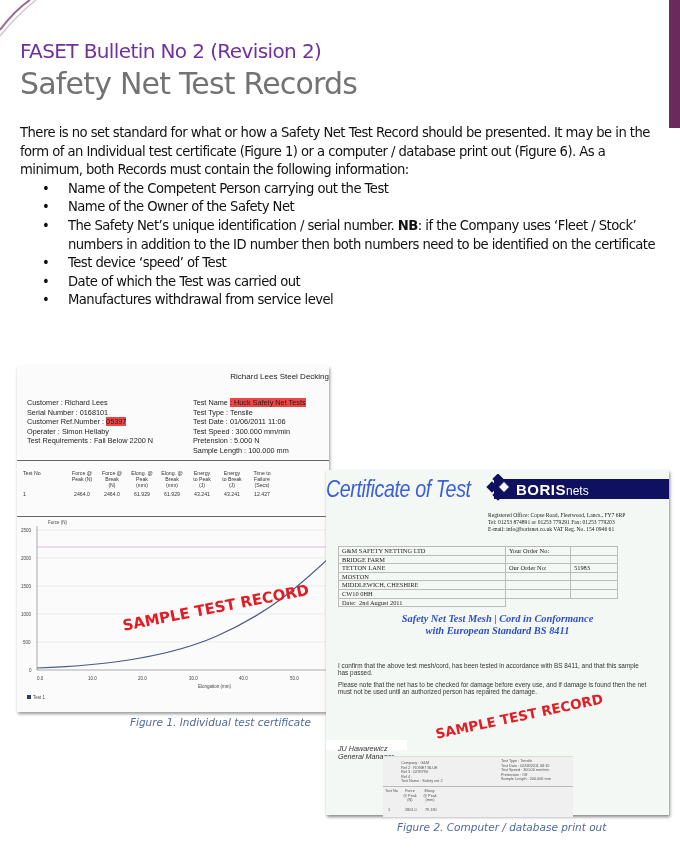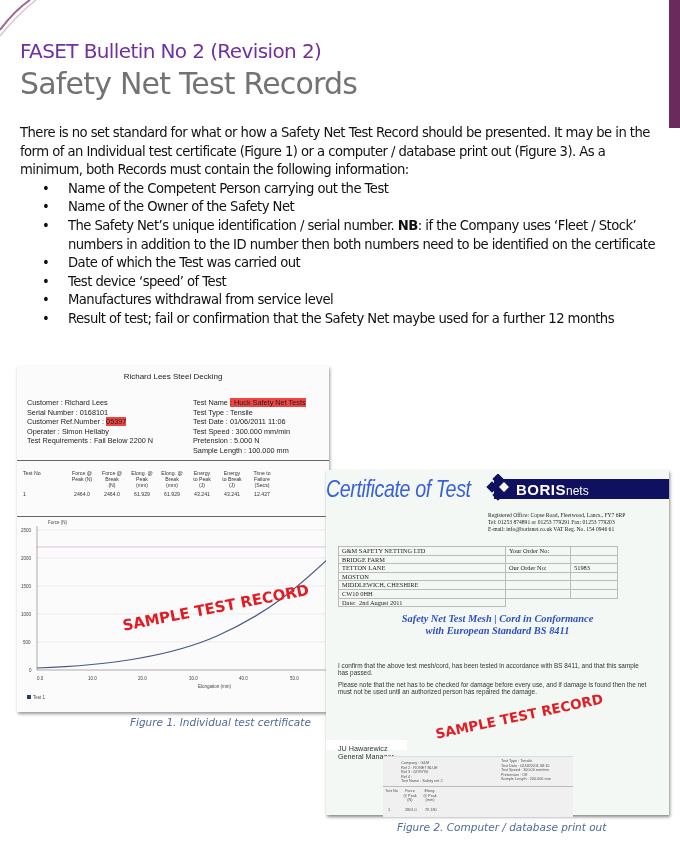--- a/index.html
+++ b/index.html
@@ -8,21 +8,21 @@
   .corner-swirl { position:absolute; left:0; top:0; width:60px; height:40px; }
   .bulletin { position:absolute; left:20px; top:39px; font-size:20px; color:#7030a0; font-family:"DejaVu Sans", sans-serif; letter-spacing:-0.6px; }
   .title { position:absolute; left:20px; top:66px; font-size:30px; color:#737373; font-family:"DejaVu Sans", sans-serif; letter-spacing:-0.8px; }
   .body-text { position:absolute; left:20px; top:124px; width:640px; font-size:13.2px; line-height:18.6px; color:#111; font-family:"DejaVu Sans", sans-serif; letter-spacing:-0.55px; }
   .body-text p { margin:0; }
   .body-text ul { margin:0; padding-left:48px; list-style:none; }
   .body-text li { position:relative; }
   .body-text li::before { content:"•"; position:absolute; left:-26px; }
   
   .fig1 { position:absolute; left:17px; top:366px; width:312px; height:346px; background:#fbfbfb; box-shadow:1px 2px 3px #999; font-size:7.2px; color:#222; }
-  .fig1 .hdr { text-align:center; font-size:8px; margin-top:6px; }
+  .fig1 .hdr { text-align:right; font-size:8px; margin-top:6px; }
   .fig1 .cols { position:absolute; top:32px; left:10px; right:0; line-height:9.6px; font-size:7.3px; }
   .fig1 .col { position:absolute; top:0; }
   .hl { background:#ef4444; }
   .fig1 .sep { position:absolute; left:0; right:0; height:1px; background:#666; }
   .fig1 table { position:absolute; top:104px; left:2px; border-collapse:collapse; font-size:5.2px; color:#333; }
   .fig1 td { text-align:center; padding:0 4px; vertical-align:top; }
   .chart { position:absolute; left:0; top:152px; width:312px; height:190px; }
   .stamp { position:absolute; color:#e31b23; font-weight:bold; font-family:"DejaVu Sans", sans-serif; transform-origin:left top; white-space:nowrap; }
   .caption { position:absolute; font-size:10.5px; color:#4f6a9b; font-style:italic; font-family:"DejaVu Sans", sans-serif; }
   
@@ -32,46 +32,45 @@
   .logo-diamond { position:absolute; left:157px; top:4px; }
   .logo-text { position:absolute; left:190px; top:11px; color:#fff; font-size:12px; }
   .logo-text b { font-size:15px; letter-spacing:0.5px; }
   .addr { position:absolute; left:162px; top:42px; font-family:"Liberation Serif", serif; font-size:5.6px; line-height:7.2px; color:#222; }
   .addr-tbl { position:absolute; left:12px; top:76px; border-collapse:collapse; font-family:"Liberation Serif", serif; font-size:6.4px; color:#222; }
   .addr-tbl td { border:1px solid #bbb; padding:0 3px; height:7.6px; line-height:7.6px; }
   .conform { position:absolute; left:0; width:343px; top:143px; text-align:center; font-family:"Liberation Serif", serif; font-style:italic; font-weight:bold; color:#2f4fc8; font-size:10.4px; line-height:11.8px; }
   .conform .serial { color:#1a1a9a; font-size:11px; }
   .confirm { position:absolute; left:12px; top:192px; width:310px; font-size:6.4px; line-height:7.4px; color:#333; }
   .confirm p { margin:0 0 4px 0; }
-  .sig { position:absolute; left:12px; top:275px; font-size:7.2px; line-height:8px; color:#333; }
+  .sig { position:absolute; left:12px; top:275px; font-size:7.2px; line-height:8px; font-style:italic; color:#333; }
   .whitebox { position:absolute; left:0; top:270px; width:81px; height:10px; background:#fff; }
   .mini { position:absolute; left:57px; top:286px; width:190px; height:60px; background:#f0f0f0; font-size:3.8px; line-height:4.6px; color:#555; border-top:1px solid #ddd; }
 </style>
 </head>
 <body>
 
 <div class="purple-bar"></div>
 <svg class="corner-swirl" viewBox="0 0 60 40">
     <path d="M0 30 Q15 10 30 0" stroke="#9a6a90" stroke-width="2" fill="none"></path>
     <path d="M0 36 Q18 14 36 0" stroke="#d8c4d4" stroke-width="1.5" fill="none"></path>
   </svg>
 
 <div class="bulletin">FASET Bulletin No 2 (Revision 2)</div>
 <div class="title">Safety Net Test Records</div>
 
 <div class="body-text">
-  <p>There is no set standard for what or how a Safety Net Test Record should be presented. It may be in the form of an Individual test certificate (Figure 1) or a computer / database print out (Figure 3).  As a minimum, both Records must contain the following information:</p>
+  <p>There is no set standard for what or how a Safety Net Test Record should be presented. It may be in the form of an Individual test certificate (Figure 1) or a computer / database print out (Figure 6).  As a minimum, both Records must contain the following information:</p>
   <ul>
     <li>Name of the Competent Person carrying out the Test</li>
     <li>Name of the Owner of the Safety Net</li>
     <li><span>The Safety Net’s unique identification / serial number. </span><b>NB</b><span>: if the Company uses ‘Fleet / Stock’ numbers in addition to the ID number then both numbers need to be identified on the certificate</span></li>
+    <li>Test device ‘speed’ of Test</li>
     <li>Date of which the Test was carried out</li>
-    <li>Test device ‘speed’ of Test</li>
     <li>Manufactures withdrawal from service level</li>
-    <li>Result of test; fail or confirmation that the Safety Net maybe used for a further 12 months</li>
   </ul>
 </div>
 
 <div class="fig1">
   <div class="hdr">Richard Lees Steel Decking</div>
   <div class="cols">
     <div class="col" style="left:0">
       <div>Customer : Richard Lees</div>
       <div>Serial Number : 0168101</div>
       <div><span>Customer Ref.Number : </span><span class="hl">05397</span></div>

